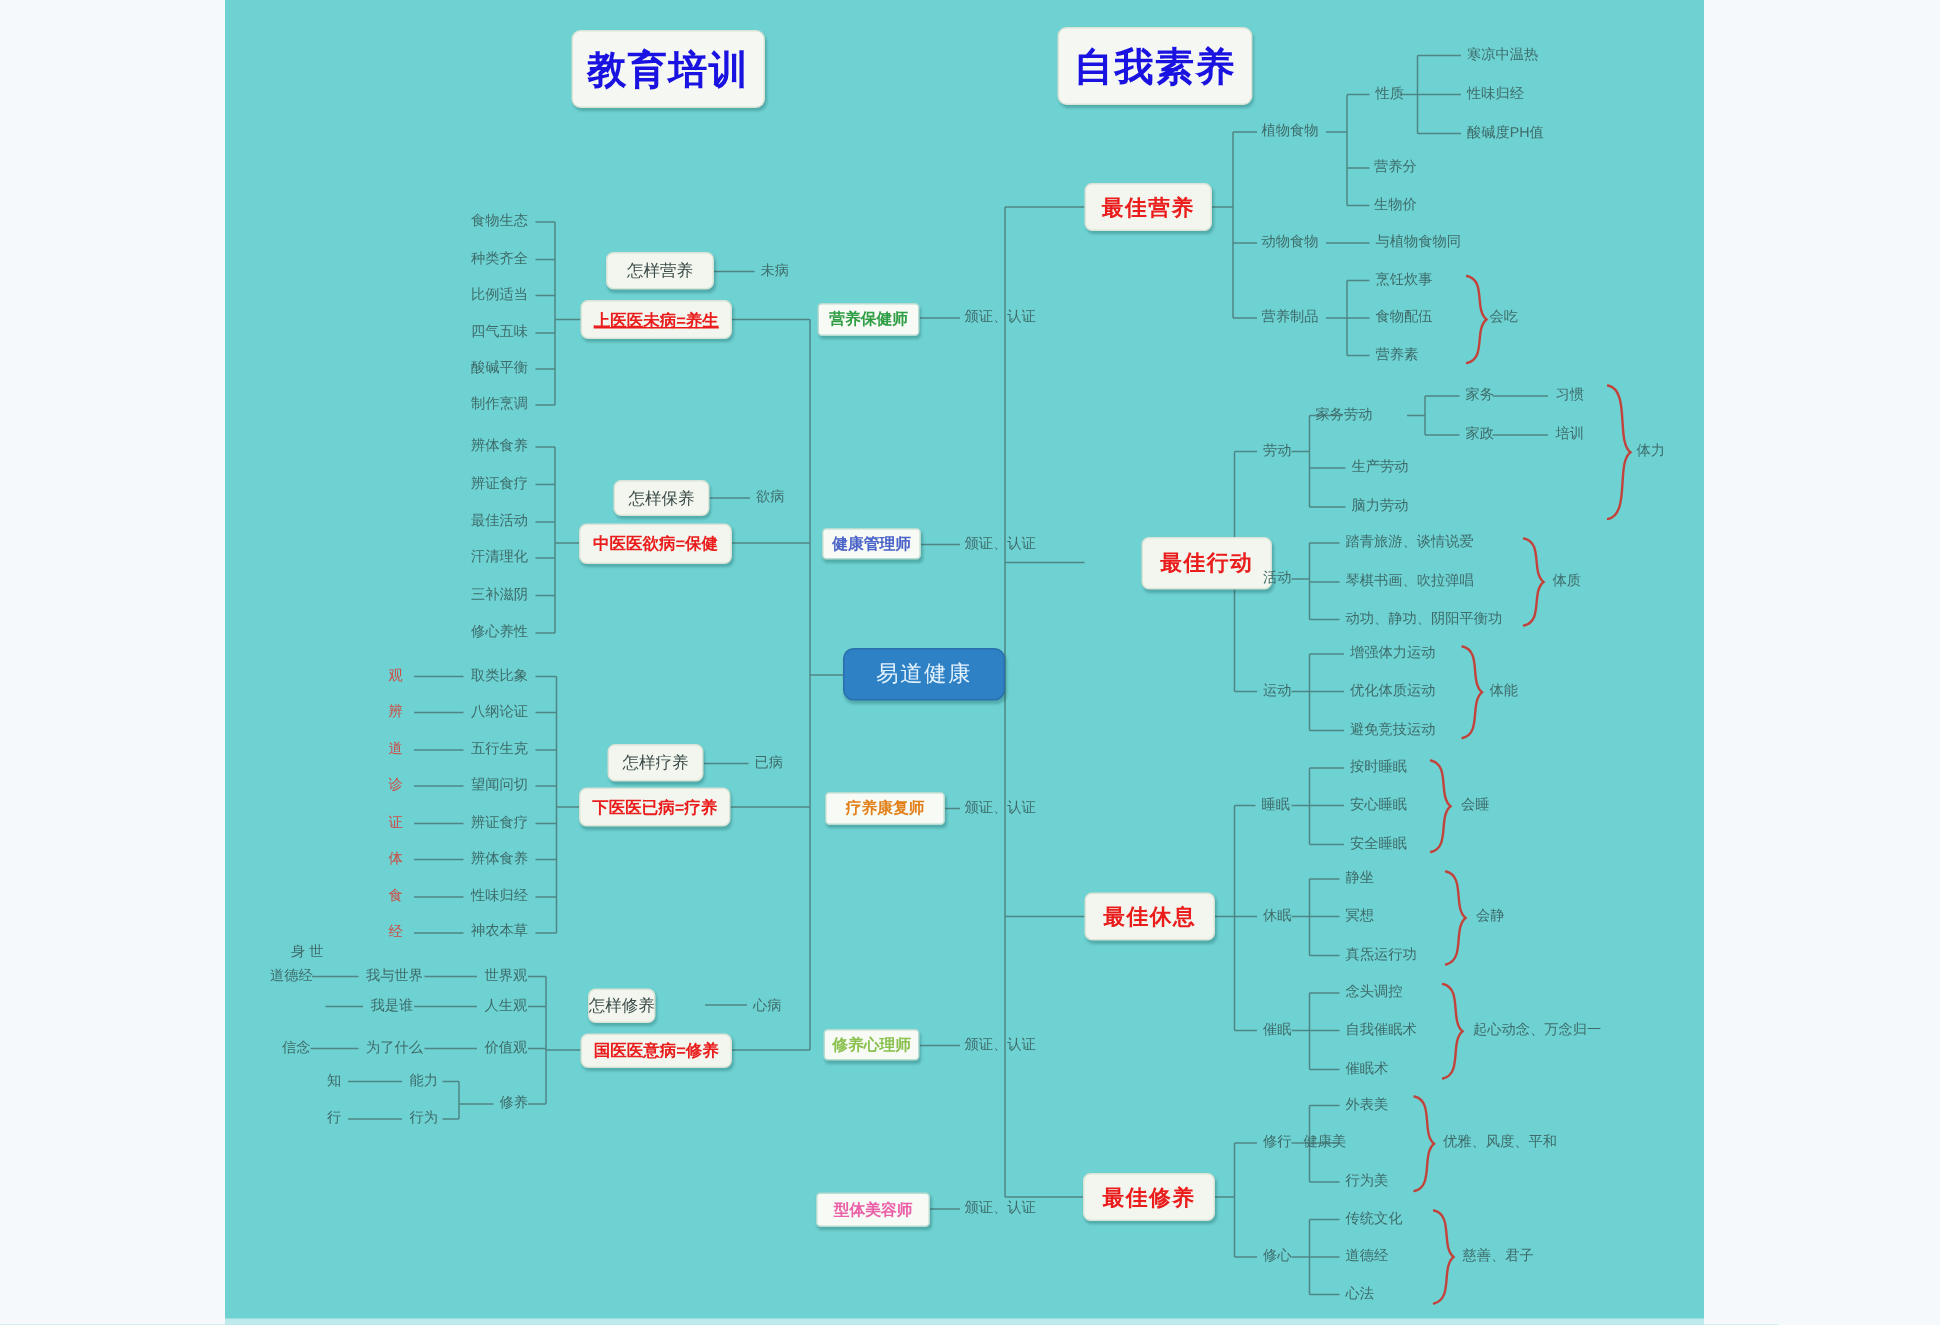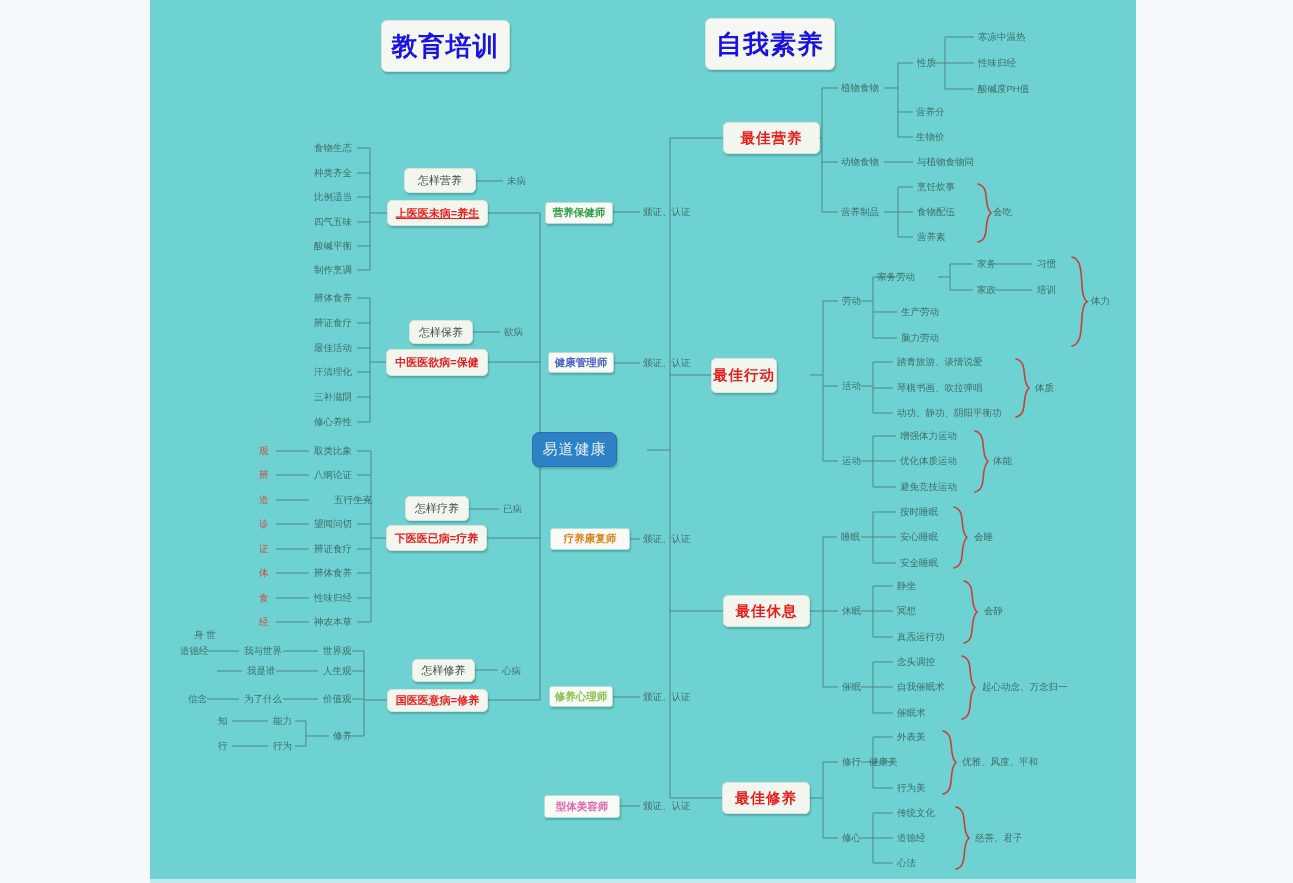--- a/index.html
+++ b/index.html
@@ -195,31 +195,31 @@
       <path d="M 1016 359 C 1029 362, 1020.55 381, 1029 388 C 1020.55 395, 1029 414, 1016 417" fill="none" stroke="#c2433c" stroke-width="1.6" stroke-linecap="round"></path>
       <path d="M 975 431 C 988 434, 979.55 454.5, 988 461.5 C 979.55 468.5, 988 489, 975 492" fill="none" stroke="#c2433c" stroke-width="1.6" stroke-linecap="round"></path>
       <path d="M 954 507 C 967 510, 958.55 530.5, 967 537.5 C 958.55 544.5, 967 565, 954 568" fill="none" stroke="#c2433c" stroke-width="1.6" stroke-linecap="round"></path>
       <path d="M 964 581 C 977 584, 968.55 605, 977 612 C 968.55 619, 977 640, 964 643" fill="none" stroke="#c2433c" stroke-width="1.6" stroke-linecap="round"></path>
       <path d="M 962 656 C 975 659, 966.55 680.5, 975 687.5 C 966.55 694.5, 975 716, 962 719" fill="none" stroke="#c2433c" stroke-width="1.6" stroke-linecap="round"></path>
       <path d="M 943 731 C 956 734, 947.55 755.5, 956 762.5 C 947.55 769.5, 956 791, 943 794" fill="none" stroke="#c2433c" stroke-width="1.6" stroke-linecap="round"></path>
       <path d="M 956 807 C 969 810, 960.55 831, 969 838 C 960.55 845, 969 866, 956 869" fill="none" stroke="#c2433c" stroke-width="1.6" stroke-linecap="round"></path>
     </svg>
 <div class="box title" style="left: 705px; top: 18px; width: 130px; height: 52px;">自我素养</div>
     <div class="box title" style="left: 381px; top: 20px; width: 129px; height: 52px;">教育培训</div>
-    <div class="box root" style="left: 532px; top: 432px; width: 85px; height: 35px;">易道健康</div>
+    <div class="box root" style="left: 562px; top: 432px; width: 108px; height: 35px;">易道健康</div>
     <div class="box plain" style="left: 404px; top: 168px; width: 72px; height: 25px;">怎样营养</div>
     <div class="box plain" style="left: 409px; top: 320px; width: 64px; height: 24px;">怎样保养</div>
     <div class="box plain" style="left: 405px; top: 496px; width: 64px; height: 25px;">怎样疗养</div>
-    <div class="box plain" style="left: 412px; top: 659px; width: 63px; height: 23px;">怎样修养</div>
+    <div class="box plain" style="left: 392px; top: 659px; width: 45px; height: 23px;">怎样修养</div>
     <div class="box redL" style="left: 387px; top: 200px; width: 101px; height: 26px; text-decoration: underline;">上医医未病=养生</div>
     <div class="box redL" style="left: 386px; top: 349px; width: 102px; height: 27px;">中医医欲病=保健</div>
     <div class="box redL" style="left: 386px; top: 525px; width: 101px; height: 26px;">下医医已病=疗养</div>
     <div class="box redL" style="left: 387px; top: 689px; width: 101px; height: 23px;">国医医意病=修养</div>
-    <div class="box redR" style="left: 723px; top: 122px; width: 97px; height: 32px;">最佳营养</div>
-    <div class="box redR" style="left: 711px; top: 358px; width: 66px; height: 35px;">最佳行动</div>
+    <div class="box redR" style="left: 723px; top: 122px; width: 85px; height: 32px;">最佳营养</div>
+    <div class="box redR" style="left: 761px; top: 358px; width: 87px; height: 35px;">最佳行动</div>
     <div class="box redR" style="left: 723px; top: 595px; width: 87px; height: 32px;">最佳休息</div>
     <div class="box redR" style="left: 722px; top: 782px; width: 88px; height: 32px;">最佳修养</div>
     <div class="box prof g" style="left: 545px; top: 202px; width: 68px; height: 22px;">营养保健师</div>
     <div class="box prof b" style="left: 548px; top: 352px; width: 66px; height: 21px;">健康管理师</div>
     <div class="box prof o" style="left: 550px; top: 528px; width: 80px; height: 22px;">疗养康复师</div>
     <div class="box prof lg" style="left: 549px; top: 686px; width: 64px; height: 21px;">修养心理师</div>
     <div class="box prof p" style="left: 544px; top: 795px; width: 76px; height: 23px;">型体美容师</div>
     <span class="lbl" style="left: 314px; top: 148px;">食物生态</span>
     <span class="lbl" style="left: 314px; top: 173px;">种类齐全</span>
     <span class="lbl" style="left: 314px; top: 197px;">比例适当</span>
@@ -237,26 +237,26 @@
     <span class="lbl red" style="left: 259px; top: 451px;">观</span>
     <span class="lbl red" style="left: 259px; top: 475px;">辨</span>
     <span class="lbl red" style="left: 259px; top: 500px;">道</span>
     <span class="lbl red" style="left: 259px; top: 524px;">诊</span>
     <span class="lbl red" style="left: 259px; top: 549px;">证</span>
     <span class="lbl red" style="left: 259px; top: 573px;">体</span>
     <span class="lbl red" style="left: 259px; top: 598px;">食</span>
     <span class="lbl red" style="left: 259px; top: 622px;">经</span>
     <span class="lbl" style="left: 314px; top: 451px;">取类比象</span>
     <span class="lbl" style="left: 314px; top: 475px;">八纲论证</span>
-    <span class="lbl" style="left: 314px; top: 500px; margin-left: 20px;">五行生克</span>
+    <span class="lbl" style="left: 314px; top: 500px;">五行生克</span>
     <span class="lbl" style="left: 314px; top: 524px;">望闻问切</span>
     <span class="lbl" style="left: 314px; top: 549px;">辨证食疗</span>
     <span class="lbl" style="left: 314px; top: 573px;">辨体食养</span>
     <span class="lbl" style="left: 314px; top: 598px;">性味归经</span>
-    <span class="lbl" style="left: 314px; top: 622px;">神农本草</span>
+    <span class="lbl" style="left: 314px; top: 622px; font-family: Liberation Serif, serif;">神农本草</span>
     <span class="lbl" style="left: 503px; top: 509px;">已病</span>
     <span class="lbl" style="left: 180px; top: 651px;">道德经</span>
     <span class="lbl" style="left: 244px; top: 651px;">我与世界</span>
     <span class="lbl" style="left: 323px; top: 651px;">世界观</span>
     <span class="lbl" style="left: 194px; top: 635px;">身 世</span>
     <span class="lbl" style="left: 247px; top: 671px;">我是谁</span>
     <span class="lbl" style="left: 323px; top: 671px;">人生观</span>
     <span class="lbl" style="left: 188px; top: 699px;">信念</span>
     <span class="lbl" style="left: 244px; top: 699px;">为了什么</span>
     <span class="lbl" style="left: 323px; top: 699px;">价值观</span>

